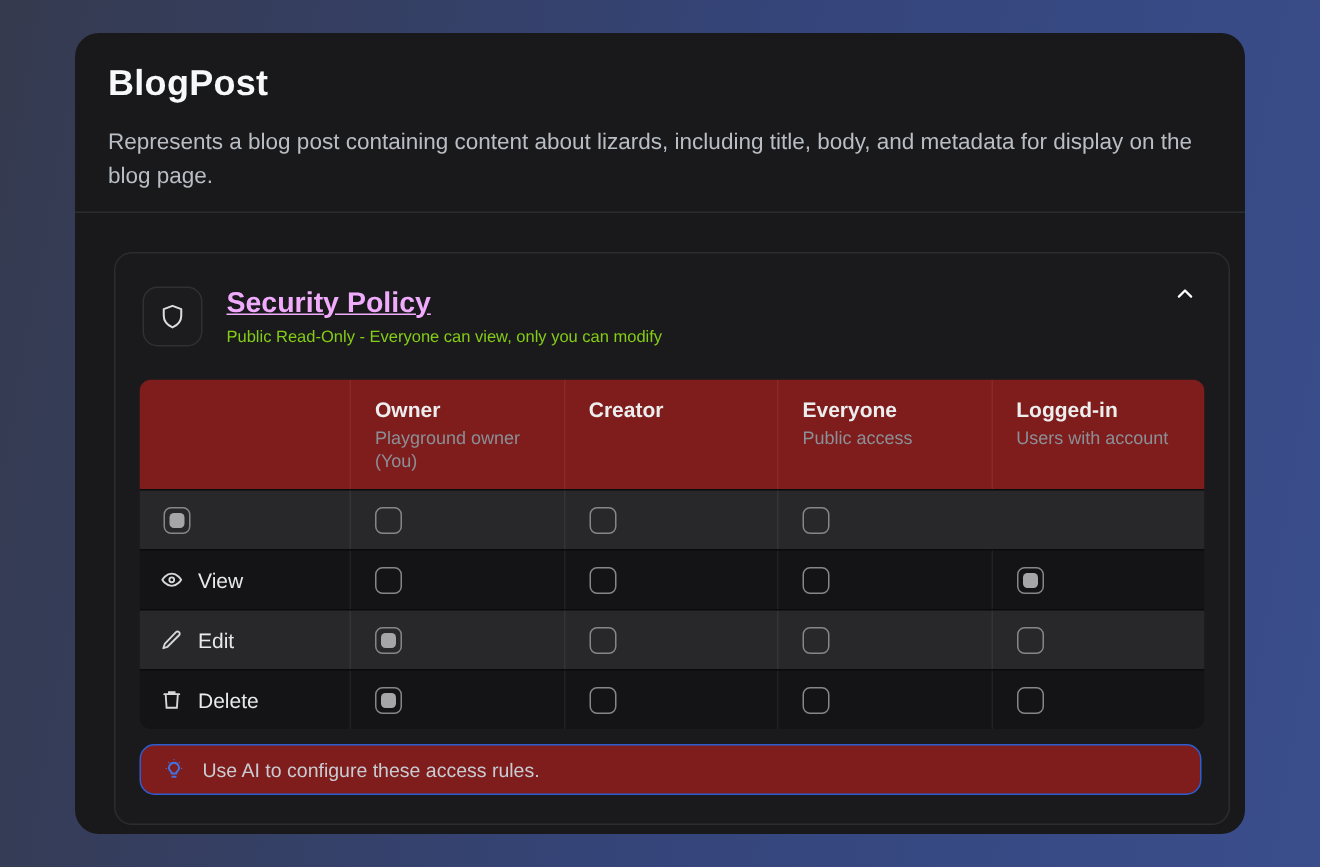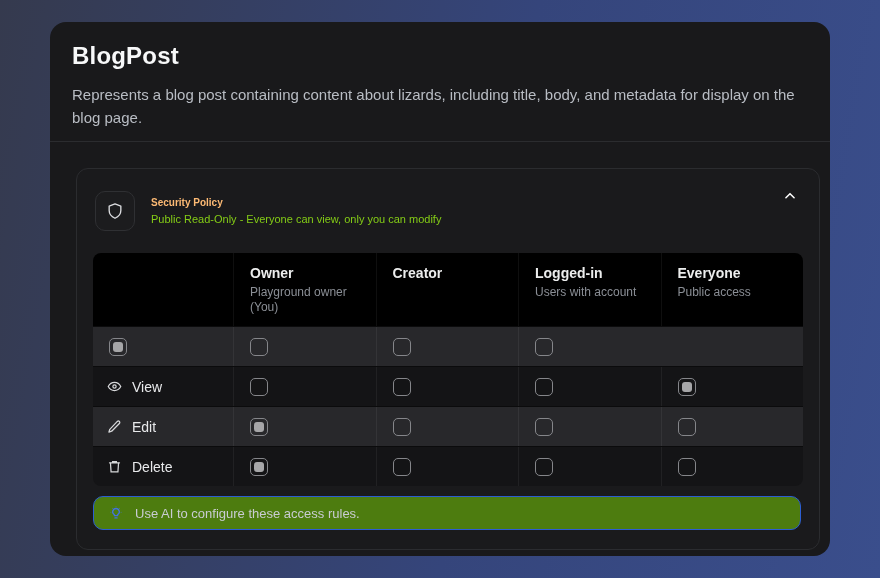--- a/index.html
+++ b/index.html
@@ -37,33 +37,33 @@
   .panel-header {
     display:flex; align-items:center; gap:16px;
     height:84px; padding:0 18px;
   }
   .shield-btn {
     width:40px; height:40px; border-radius:10px; border:1px solid #2f3033;
     display:flex; align-items:center; justify-content:center;
     color:#dcdde0; background:#1c1c1e; flex:0 0 auto;
   }
   .panel-titles { display:flex; flex-direction:column; gap:5px; }
-  .panel-title { font-size:10px; font-weight:700; color:#fdba74; }
+  .panel-title { font-size:19px; font-weight:700; color:#f0abfc;text-decoration:underline; }
   .panel-subtitle { font-size:11px; color:#84cc16; }
   .collapse-btn {
     margin-left:auto; align-self:flex-start; margin-top:16px;
     background:none; border:none; color:#ffffff; cursor:pointer;
     width:22px; height:22px; display:flex; align-items:center; justify-content:center;
   }
 
   .perm-table {
     margin:0 16px; border-radius:8px; overflow:hidden;
   }
   .pt-row { display:grid; grid-template-columns:140px 1fr 1fr 1fr 1fr; }
-  .pt-row.pt-head { background:#000000; }
+  .pt-row.pt-head { background:#7f1d1d; }
   .pt-head .pt-cell { padding:12px 16px 11px 16px; min-height:62px; }
   .col-label { font-size:14px; font-weight:700; color:#eceded; }
   .col-sub { font-size:12px; color:#8b8f96; line-height:15px; margin-top:4px; }
   .pt-cell + .pt-cell { border-left:1px solid rgba(255,255,255,.06); }
 
   .pt-row.pt-data { height:40px; border-top:1px solid #0b0b0c; }
   .pt-row.row-light { background:#28282b; }
   .pt-row.row-dark  { background:#141416; }
   .pt-data .pt-cell { display:flex; align-items:center; }
   .label-cell { gap:10px; padding:0 14px; color:#e8e9eb; font-size:14px; }
@@ -72,21 +72,21 @@
   .cb {
     width:18px; height:18px; margin-left:16px;
     border:1.5px solid #85868a; border-radius:5px; background:transparent;
     display:flex; align-items:center; justify-content:center; cursor:pointer;
     padding:0;
   }
   .cb .fill { width:10px; height:10px; border-radius:3px; background:#a6a6a8; }
 
   .ai-banner {
     position:absolute; left:16px; right:18px; bottom:19px; height:34px;
-    border:1px solid #2c5ed2; border-radius:10px; background:#4d7c0f;
+    border:1px solid #2c5ed2; border-radius:10px; background:#7f1d1d;
     display:flex; align-items:center; gap:10px; padding:0 13px;
     color:#c9ccd2; font-size:13px; cursor:pointer;
   }
   .bulb { color:#4272e2; display:flex; flex:0 0 auto; }
 </style>
 </head>
 <body>
 
 <div class="stage">
   <div class="card">
@@ -119,26 +119,26 @@
           <div class="pt-row pt-head">
             <div class="pt-cell"></div>
             <div class="pt-cell">
               <div class="col-label">Owner</div>
               <div class="col-sub">Playground owner (You)</div>
             </div>
             <div class="pt-cell">
               <div class="col-label">Creator</div>
             </div>
             <div class="pt-cell">
+              <div class="col-label">Everyone</div>
+              <div class="col-sub">Public access</div>
+            </div>
+            <div class="pt-cell">
               <div class="col-label">Logged-in</div>
               <div class="col-sub">Users with account</div>
-            </div>
-            <div class="pt-cell">
-              <div class="col-label">Everyone</div>
-              <div class="col-sub">Public access</div>
             </div>
           </div>
           <div class="pt-row pt-data row-light">
             <div class="pt-cell">
               <button class="cb" aria-checked="true">
                 <span class="fill"></span>
               </button>
             </div>
             <div class="pt-cell">
               <button class="cb" aria-checked="false"></button>

